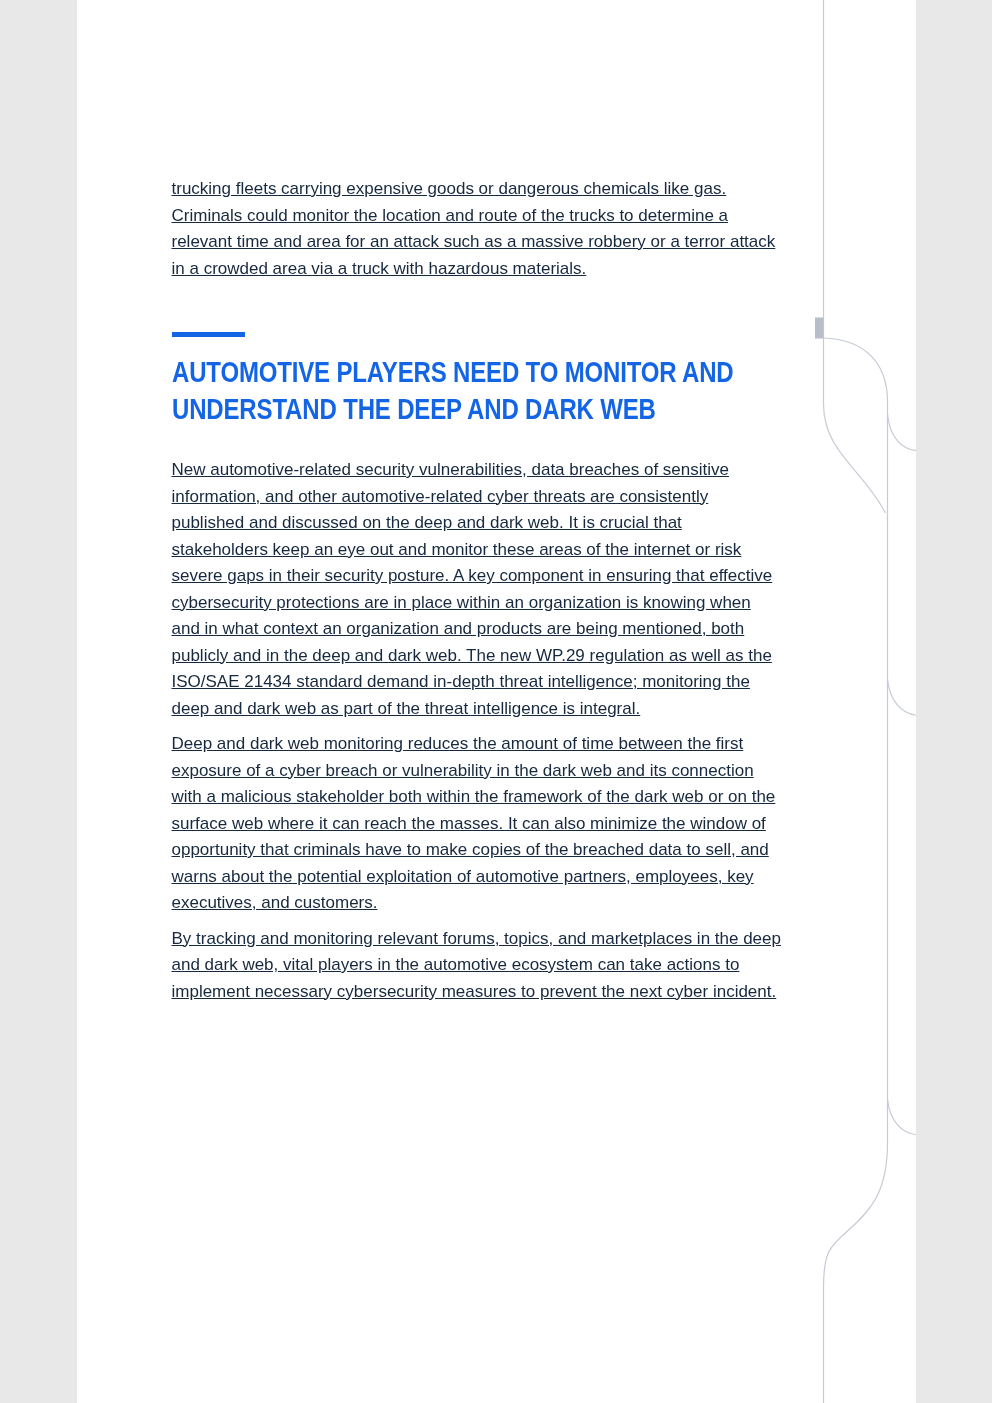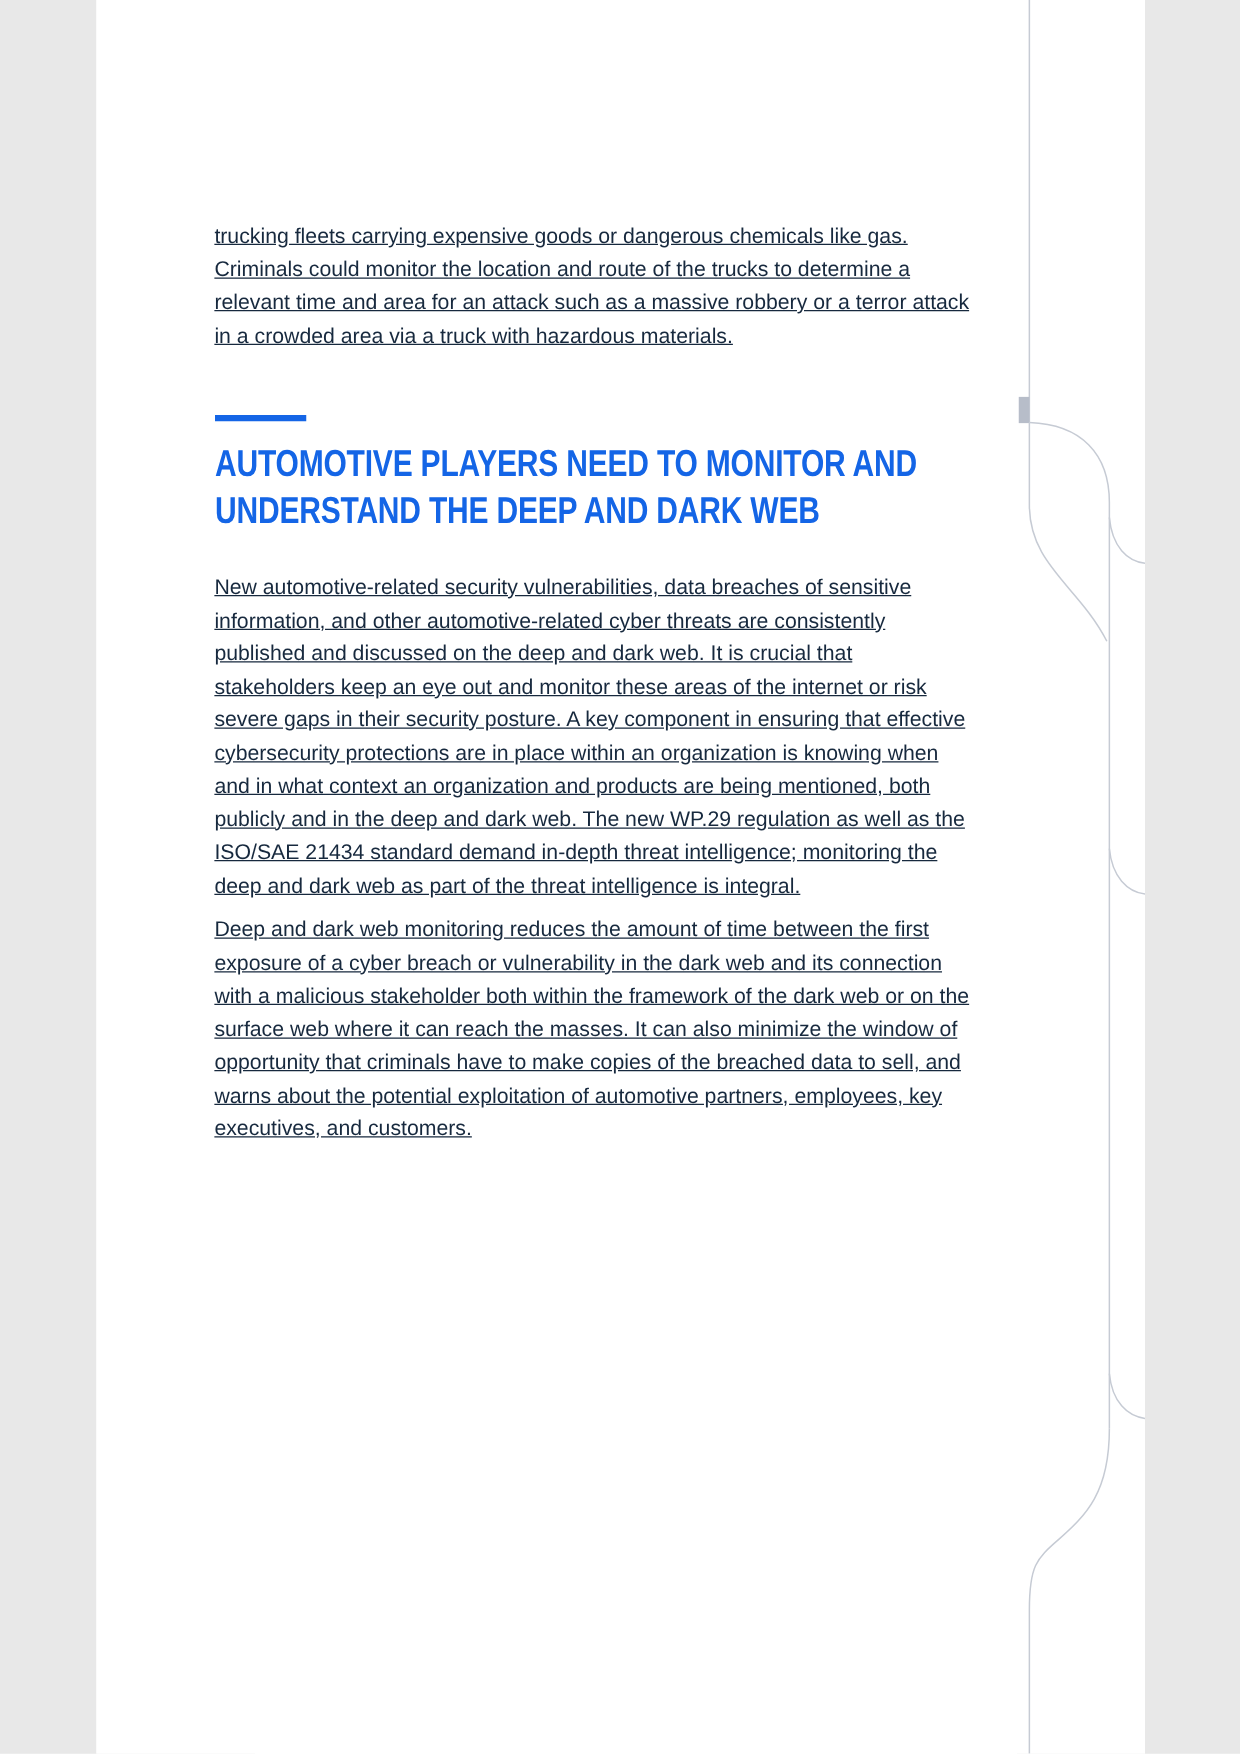--- a/index.html
+++ b/index.html
@@ -153,15 +153,16 @@
 
   <div class="content">
     <p class="intro">trucking fleets carrying expensive goods or dangerous chemicals like gas. Criminals could monitor the location and route of the trucks to determine a relevant time and area for an attack such as a massive robbery or a terror attack in a crowded area via a truck with hazardous materials.</p>
 
     <div class="section-rule"></div>
 
     <h1 class="section-heading"><span>AUTOMOTIVE PLAYERS NEED TO MONITOR AND</span><br><span>UNDERSTAND THE DEEP AND DARK WEB</span></h1>
 
     <p class="para-1">New automotive-related security vulnerabilities, data breaches of sensitive information, and other automotive-related cyber threats are consistently published and discussed on the deep and dark web. It is crucial that stakeholders  keep an eye out and monitor these areas of the internet or risk severe gaps in their security posture. A key component in ensuring that effective cybersecurity protections are in place within an organization is knowing when and in what context an organization and products are being mentioned, both publicly and in the deep and dark web. The new WP.29 regulation as well as the ISO/SAE 21434 standard demand in-depth threat intelligence; monitoring the deep and dark web as part of the threat intelligence is integral.</p>
     <p class="para-2">Deep and dark web monitoring reduces the amount of time between the first exposure of a cyber breach or vulnerability in the dark web and its connection with a malicious stakeholder both within the framework of the dark web or on the surface web where it can reach the masses. It can also minimize the window of opportunity that criminals have to make copies of the breached data to sell, and warns about the potential exploitation of automotive partners, employees, key executives, and customers.</p>
+    <p class="para-3">By tracking and monitoring relevant forums, topics, and marketplaces in the deep and dark web, vital players in the automotive ecosystem can take actions to implement necessary cybersecurity measures to prevent the next cyber incident.</p>
   </div>
 
 </div>
 
 </body></html>

